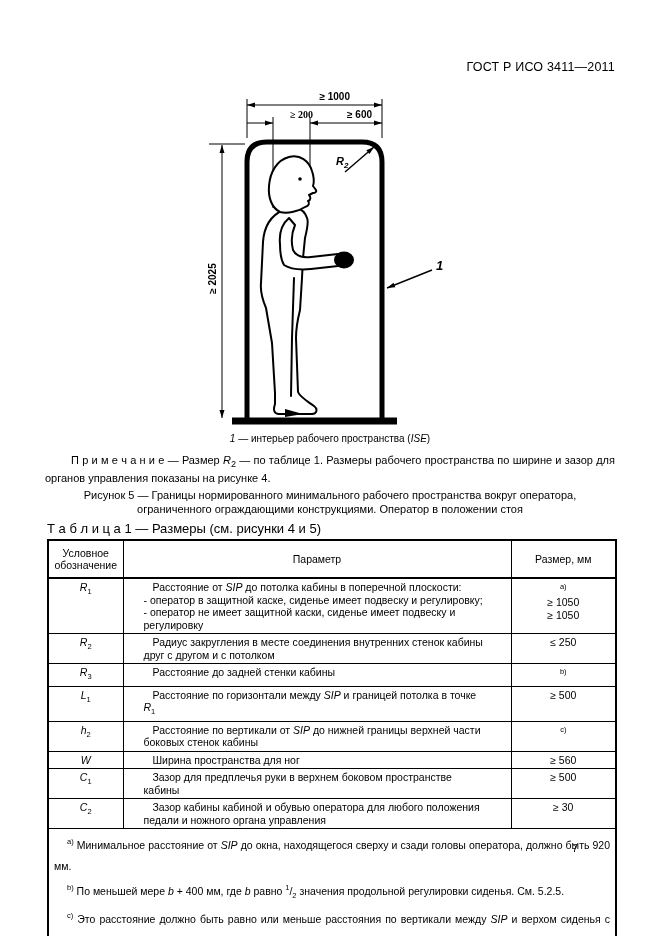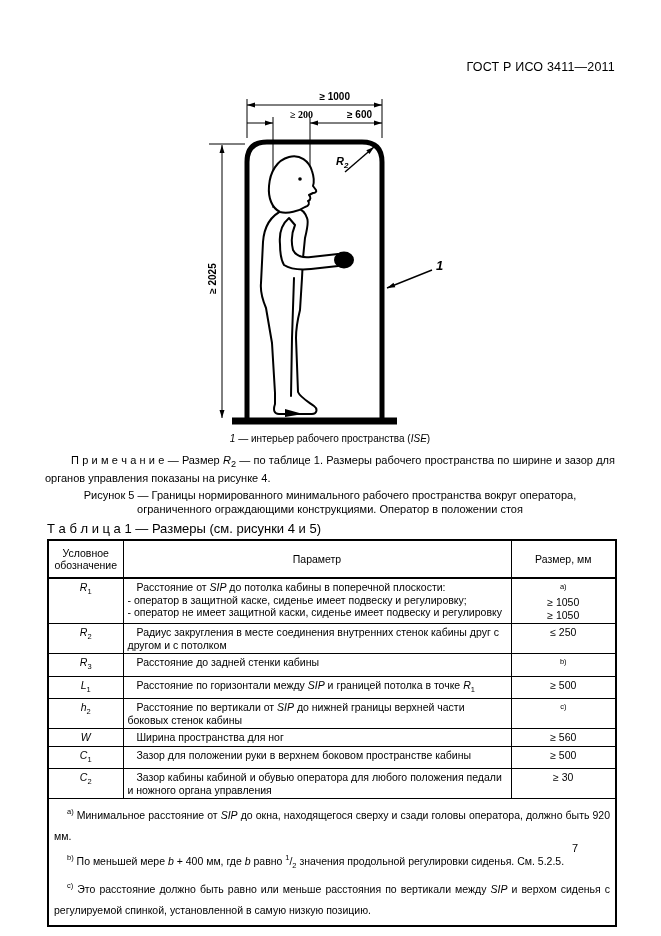--- a/index.html
+++ b/index.html
@@ -41,21 +41,21 @@
   .table-title{
     position:absolute;left:47px;top:521px;width:568px;font-size:13px;
   }
   
   .dims-table{
     position:absolute;left:47px;top:539px;width:568px;
     border-collapse:collapse;table-layout:fixed;
     font-size:10.5px;line-height:12.5px;
   }
   .dims-table td,.dims-table th{
-    border:1px solid #000;padding:2px 4px;vertical-align:top;
+    border:1px solid #000;padding:2px 20px;vertical-align:top;
     font-weight:normal;
   }
   .dims-table{border:2px solid #000;}
   .dims-table thead th{
     border-bottom:2px solid #000;text-align:center;vertical-align:middle;
     padding:4px 2px;height:28px;
   }
   .cell-sym{text-align:center;padding-top:3px;}
   .cell-param{text-align:left;text-indent:9px;}
   .cell-size{text-align:center;padding-top:3px;}
@@ -214,21 +214,21 @@
       <td class="cell-param">Расстояние по вертикали от <i>SIP</i> до нижней границы верхней части боковых стенок кабины</td>
       <td class="cell-size"><sup>c)</sup></td>
     </tr>
     <tr>
       <td class="cell-sym"><i>W</i></td>
       <td class="cell-param">Ширина пространства для ног</td>
       <td class="cell-size">≥ 560</td>
     </tr>
     <tr>
       <td class="cell-sym"><i>C</i><sub>1</sub></td>
-      <td class="cell-param">Зазор для положении руки в верхнем боковом пространстве кабины</td>
+      <td class="cell-param">Зазор для предплечья руки в верхнем боковом пространстве кабины</td>
       <td class="cell-size">≥ 500</td>
     </tr>
     <tr>
       <td class="cell-sym"><i>C</i><sub>2</sub></td>
       <td class="cell-param">Зазор кабины кабиной и обувью оператора для любого положения педали и ножного органа управления</td>
       <td class="cell-size">≥ 30</td>
     </tr>
     <tr>
       <td class="footnote-cell" colspan="3">
         <p><sup>a)</sup> Минимальное расстояние от <i>SIP</i> до окна, находящегося сверху и сзади головы оператора, должно быть 920 мм.</p>

